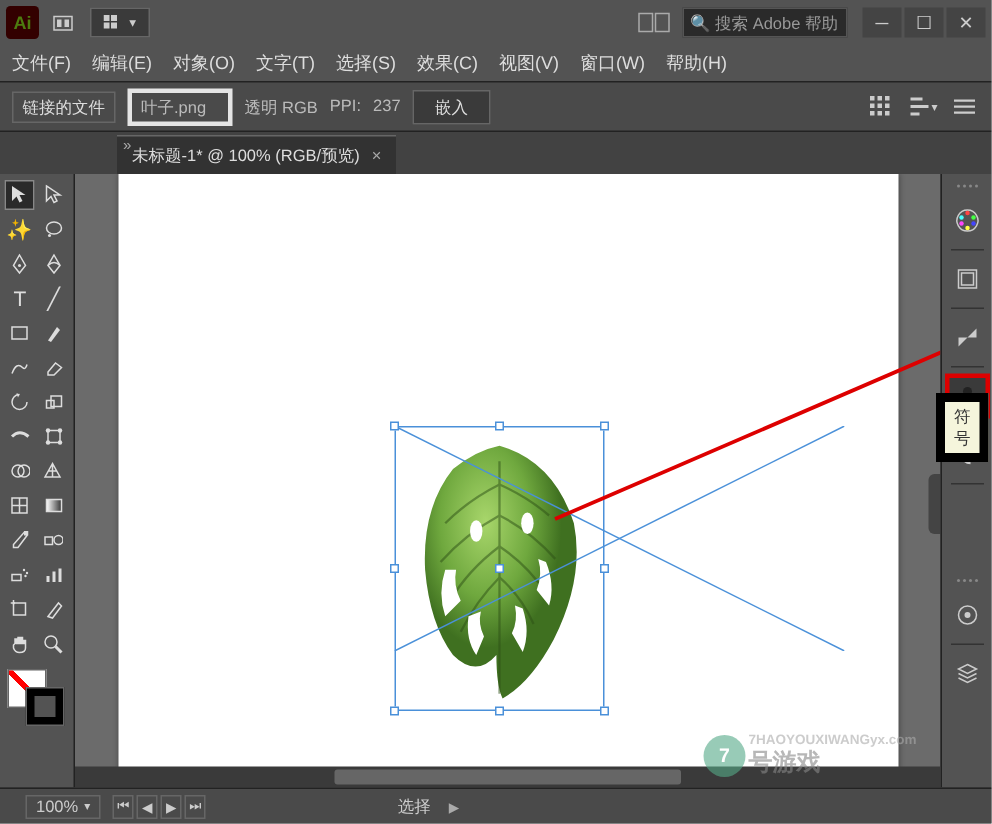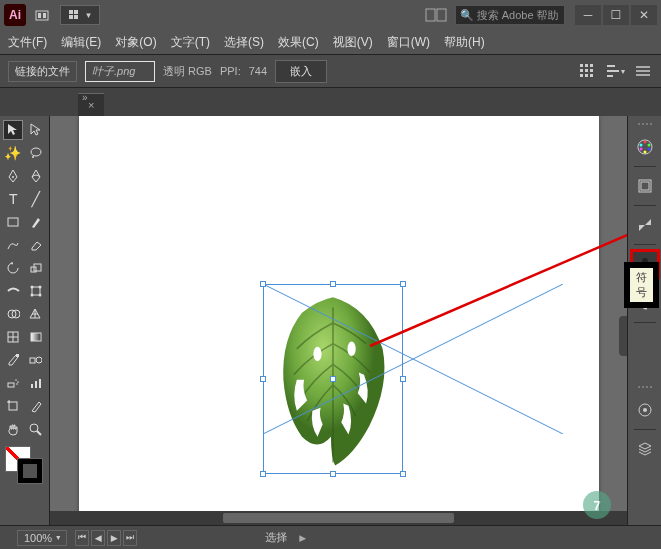--- a/index.html
+++ b/index.html
@@ -1,30 +1,30 @@
 <!DOCTYPE html>
 <html><head>
 <meta charset="utf-8">
 <style>
 * { margin:0; padding:0; box-sizing:border-box; font-family:"Microsoft YaHei",sans-serif; user-select:none; }
 body { background:#323232; width:661px; height:549px; overflow:hidden; position:relative; }
 .titlebar { height:30px; background:#535353; display:flex; align-items:center; padding:0 4px; color:#ddd; font-size:11px; }
-.ai-logo { width:22px; height:22px; background:#330000; color:#f9a8d4; font-weight:bold; display:flex; align-items:center; justify-content:center; font-size:12px; border-radius:3px; margin-right:6px; }
+.ai-logo { width:22px; height:22px; background:#330000; color:#4d7c0f; font-weight:bold; display:flex; align-items:center; justify-content:center; font-size:12px; border-radius:3px; margin-right:6px; }
 .ti-icon { width:20px; height:20px; display:flex; align-items:center; justify-content:center; margin-right:8px; }
 .ti-dropdown { width:40px; height:20px; background:#3a3a3a; border:1px solid #666; display:flex; align-items:center; justify-content:center; }
 .titlebar-right { margin-left:auto; display:flex; align-items:center; gap:4px; }
 .doc-icons { width:30px; height:18px; display:flex; align-items:center; justify-content:center; }
 .search-box { height:20px; background:#2a2a2a; border:1px solid #555; display:flex; align-items:center; padding:0 4px; color:#999; min-width:110px; }
 .win-controls { display:flex; gap:2px; margin-left:6px; }
 .win-btn { width:26px; height:20px; background:#444; display:flex; align-items:center; justify-content:center; color:#ccc; font-size:12px; }
 .menubar { height:24px; background:#535353; display:flex; align-items:center; padding:0 8px; gap:14px; color:#ddd; font-size:12px;text-align:center; }
 .menu-item { cursor:pointer; }
 .propbar { height:34px; background:#4a4a4a; border-top:1px solid #222; border-bottom:1px solid #222; display:flex; align-items:center; padding:0 8px; color:#ddd; font-size:11px; gap:8px; }
 .prop-link { border:1px solid #666; padding:2px 6px; }
-.prop-filename { border:1px solid #e5e5e5; padding:2px 6px; min-width:70px; color:#bbb;font-style:italic; }
+.prop-filename { border:3px solid #e5e5e5; padding:2px 6px; min-width:70px; color:#bbb; }
 .prop-info { color:#bbb; }
 .prop-btn { border:1px solid #666; padding:3px 14px; background:#3a3a3a; cursor:pointer; }
 .prop-right { margin-left:auto; display:flex; gap:8px; align-items:center; }
 .prop-icn { width:20px; height:18px; display:flex; align-items:center; justify-content:center; }
 .tabbar { height:28px; background:#424242; display:flex; align-items:flex-end; padding-left:78px; }
 .chev { position:absolute; left:82px; top:92px; color:#aaa; font-size:10px; }
 .tab { background:#323232; color:#ddd; font-size:11px; padding:5px 10px; display:flex; align-items:center; gap:8px; border-top:1px solid #666; }
 .tab-close { color:#aaa; cursor:pointer; }
 .main-area { position:absolute; top:116px; left:0; right:0; bottom:24px; display:flex; }
 .toolbox { width:50px; background:#535353; border-right:1px solid #222; display:flex; flex-direction:column; padding:4px 2px; }
@@ -114,21 +114,21 @@
   <span class="menu-item">视图(V)</span>
   <span class="menu-item">窗口(W)</span>
   <span class="menu-item">帮助(H)</span>
 </div>
 
 <div class="propbar">
   <span class="prop-link">链接的文件</span>
   <span class="prop-filename">叶子.png</span>
   <span class="prop-info">透明 RGB</span>
   <span class="prop-info">PPI:</span>
-  <span class="prop-info">744</span>
+  <span class="prop-info">237</span>
   <span class="prop-btn">嵌入</span>
   <div class="prop-right">
     <div class="prop-icn">
         <svg width="14" height="14">
           <g fill="#ccc">
             <rect x="0" y="0" width="3" height="3"></rect>
             <rect x="5" y="0" width="3" height="3"></rect>
             <rect x="10" y="0" width="3" height="3"></rect>
             <rect x="0" y="5" width="3" height="3"></rect>
             <rect x="5" y="5" width="3" height="3"></rect>
@@ -157,20 +157,21 @@
             <line x1="0" y1="10" x2="14" y2="10"></line>
           </g>
         </svg>
       </div>
   </div>
 </div>
 
 <div class="tabbar">
   <span class="chev">»</span>
   <div class="tab">
+    <span>未标题-1* @ 100% (RGB/预览)</span>
     <span class="tab-close">×</span>
   </div>
 </div>
 
 <div class="main-area">
   <div class="toolbox">
     <div class="tool-row">
         <div class="tool sel">
           <svg width="12" height="14">
             <path d="M1 1 L1 11 L4 8 L6 12 L8 11 L6 7 L10 7 Z" fill="#ddd"></path>
@@ -516,13 +517,17 @@
     <div class="nav-btn">◀</div>
     <div class="nav-btn">▶</div>
     <div class="nav-btn">⏭</div>
   </div>
   <span style="margin-left:120px">选择</span>
   <span style="margin-left:4px;font-size:9px;color:#aaa">▶</span>
 </div>
 
 <div class="watermark">
   <div class="badge">7</div>
+  <div>
+    <div style="font-size:9px;color:#aaa">7HAOYOUXIWANGyx.com</div>
+    <div>号游戏</div>
+  </div>
 </div>
 
 </body></html>

